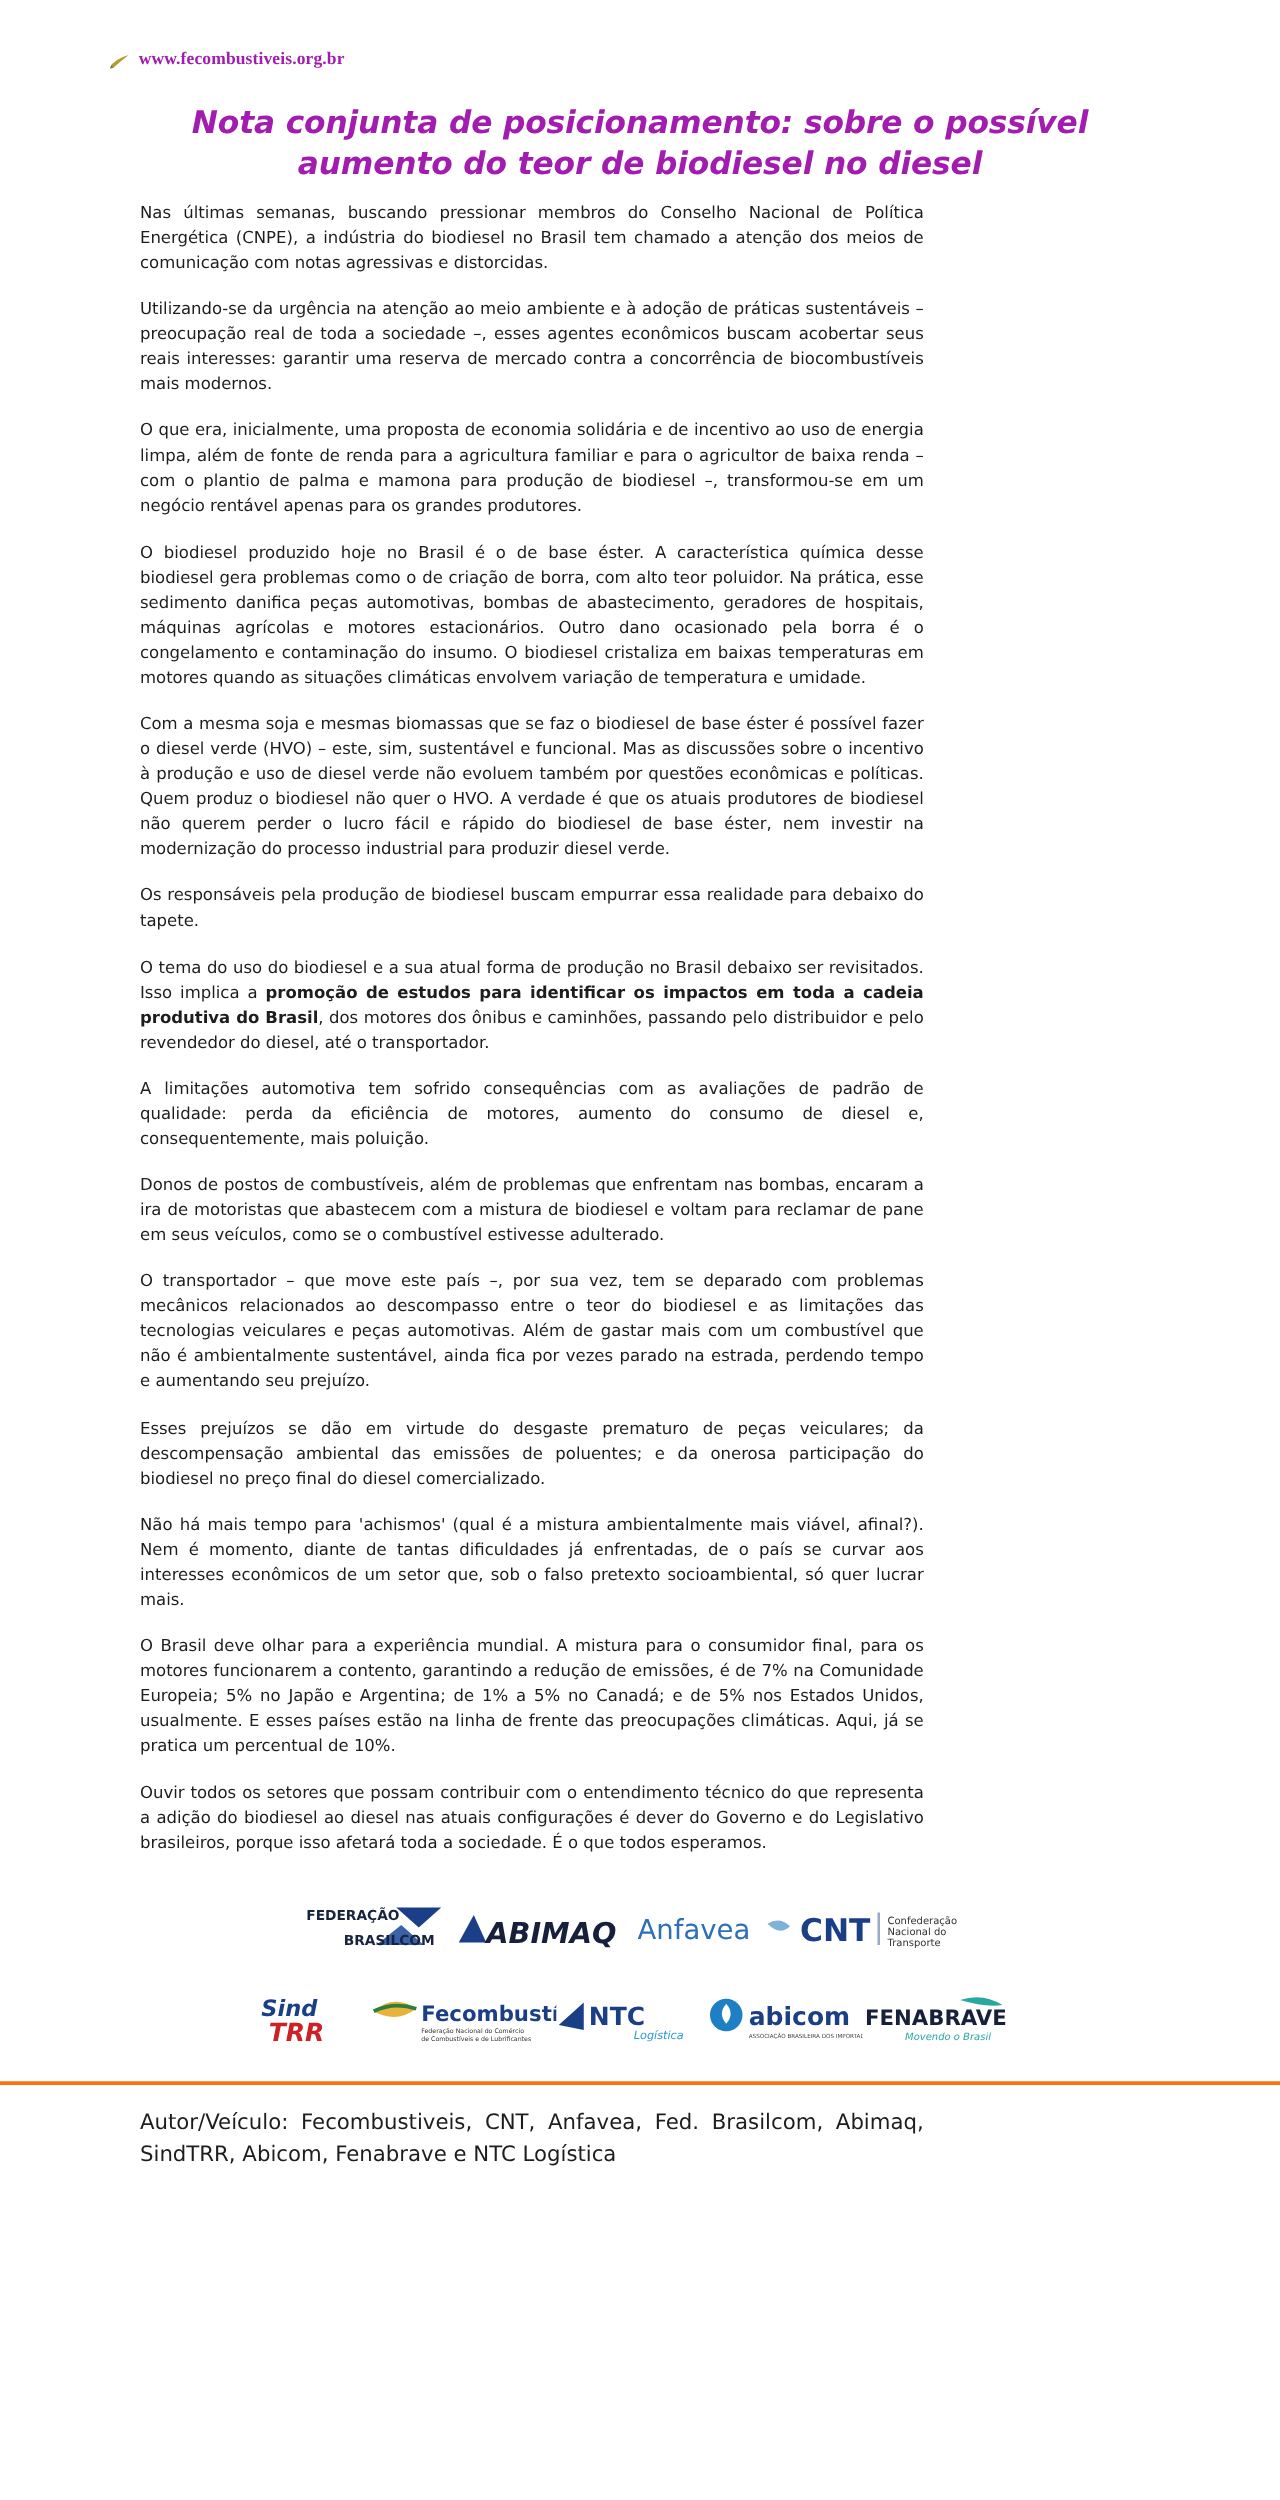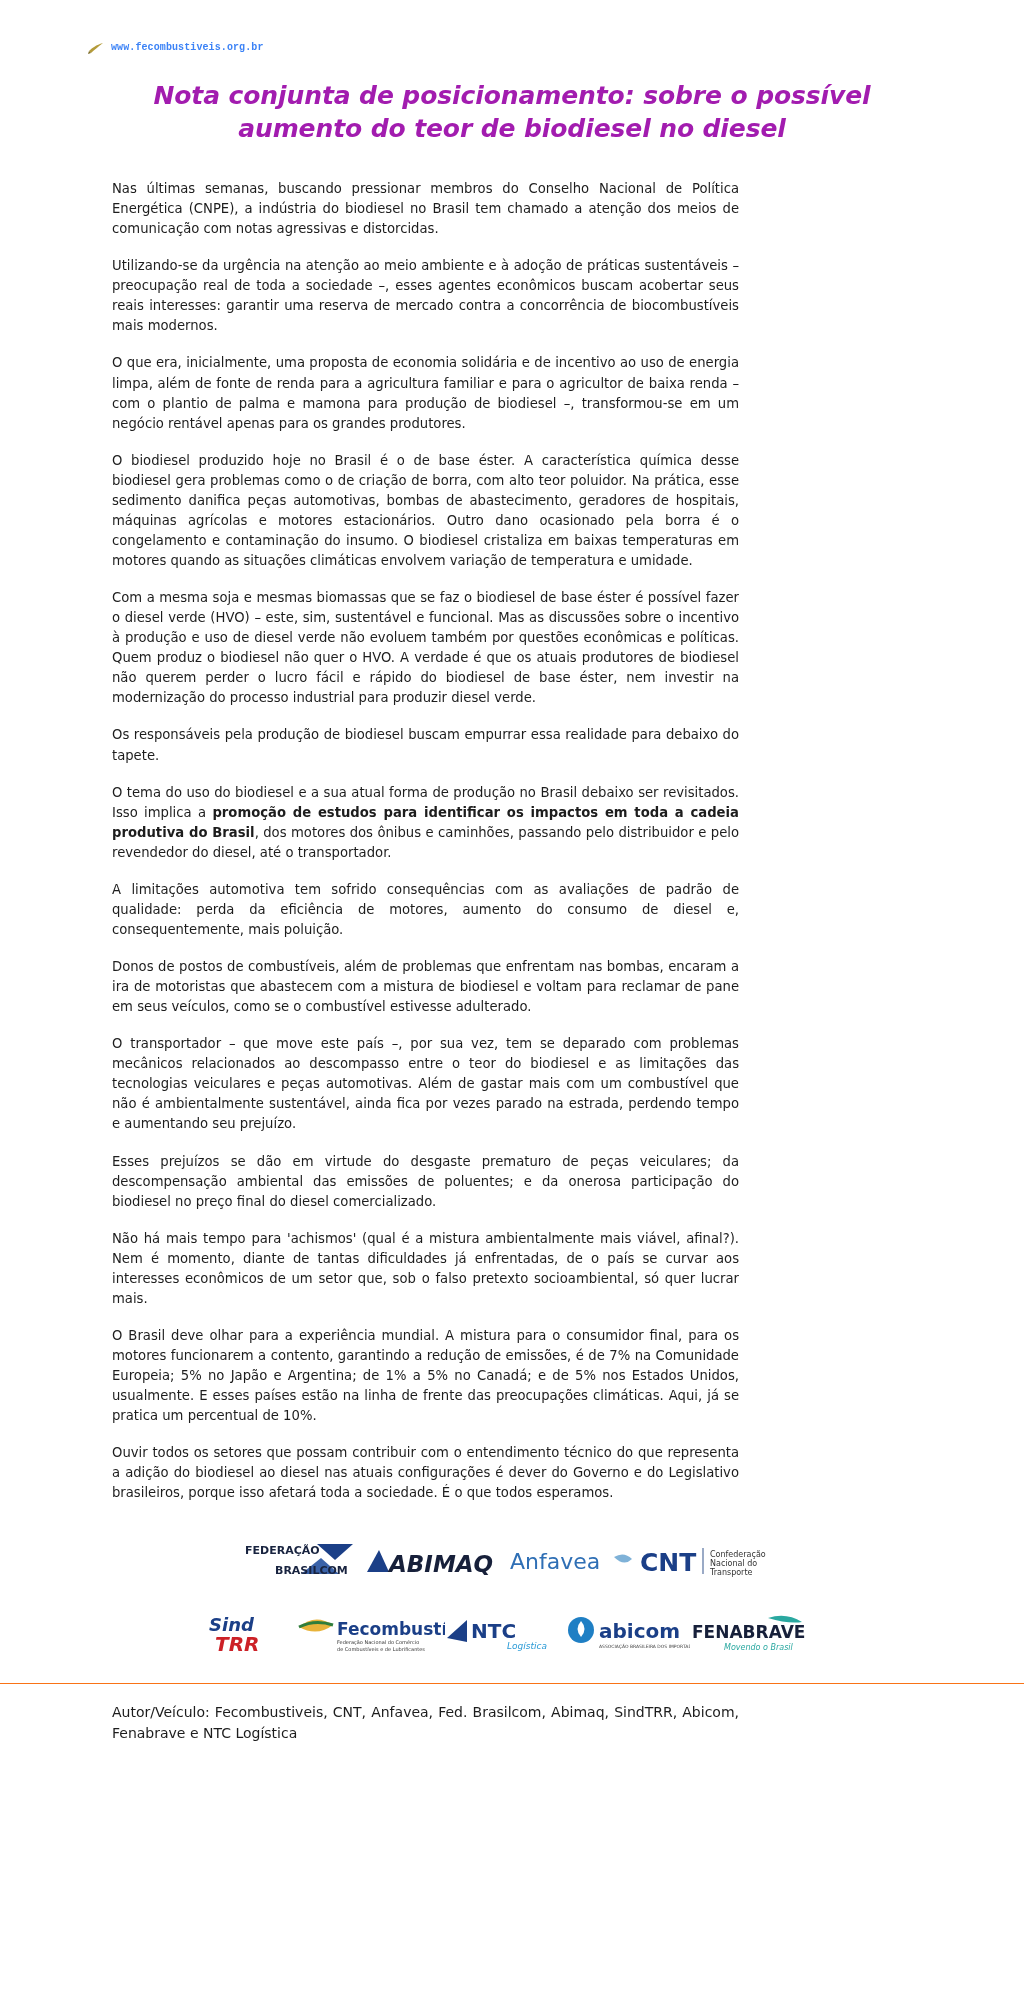--- a/index.html
+++ b/index.html
@@ -28,39 +28,39 @@
     padding: 40px 0 0 88px;
   }
   .site-line .pen-icon {
     width: 16px;
     height: 14px;
     display: inline-block;
     color: #9a8a30;
     flex: none;
   }
   .site-url {
-    font-family: Liberation Mono, monospace;
-    font-size: 10px;
+    font-family: Liberation Serif, serif;
+    font-size: 14px;
     font-weight: bold;
-    color: #3b82f6;
+    color: #a21caf;
     letter-spacing: 0.1px;
   }
   h1.doc-title {
     margin: 26px 120px 0 120px;
     font-family: "DejaVu Sans", sans-serif;
     font-size: 25px;
     line-height: 1.30;
     font-weight: bold;
     color: #a21caf;
     text-align: center;
     letter-spacing: -0.1px;
     font-style: italic;
   }
   .body-wrap {
-    margin: 34px 0 0 0;
+    margin: 14px 0 0 0;
     padding: 0 285px 0 112px;
   }
   p.para {
     margin: 0 0 17px 0;
     font-family: "DejaVu Sans", sans-serif;
     font-size: 13.2px;
     line-height: 1.52;
     text-align: justify;
     color: #1d1d1d;
   }
@@ -82,23 +82,23 @@
     display: flex;
     align-items: center;
     justify-content: center;
     height: 46px;
   }
   .logo svg { display: block; }
 
   .footer-note {
     margin: 20px 0 0 0;
     padding: 18px 285px 0 112px;
-    border-top: 1px solid #f97316;
-    font-family: "DejaVu Sans", sans-serif;
-    font-size: 14px;
+    border-top: 3px solid #f97316;
+    font-family: "DejaVu Sans", sans-serif;
+    font-size: 17px;
     line-height: 1.5;
     text-align: justify;
     color: #1d1d1d;
   }
   .spacer { height: 300px; }
 </style>
 </head>
 <body>
 
 <div class="page">

